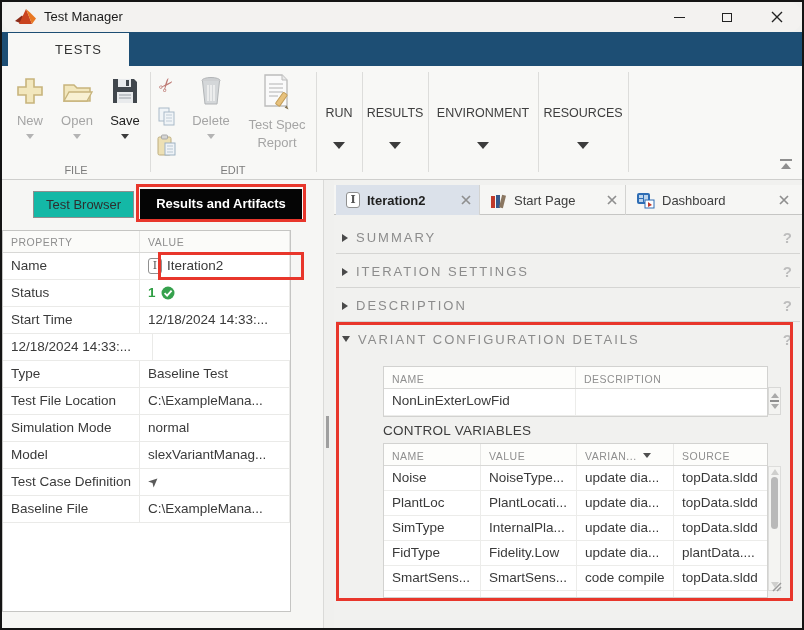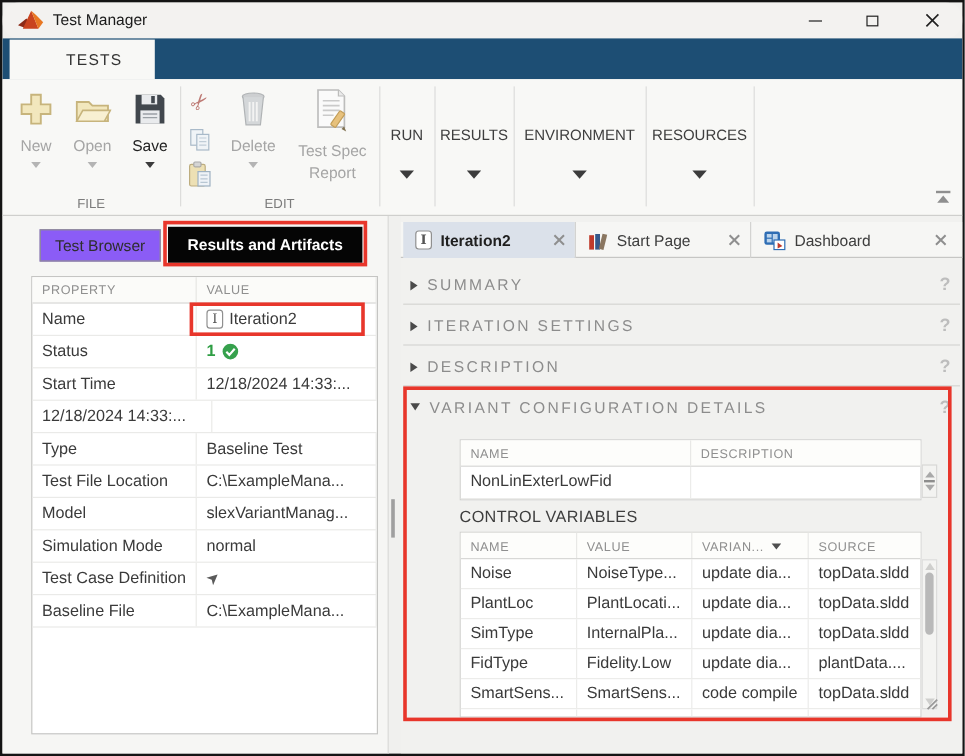--- a/index.html
+++ b/index.html
@@ -40,26 +40,26 @@
   #collapse-ribbon .bar { width:12px; height:0; border-top:2px solid #8f8f8f; margin:0 auto; }
   #collapse-ribbon .up { width:0; height:0; border-left:5px solid transparent; border-right:5px solid transparent;
         border-bottom:6px solid #8f8f8f; margin:2px auto 0 auto; }
   #cut-glyph { font-size:18px; color:#b05c55; opacity:.8; transform:rotate(-50deg); display:inline-block; }
 
   
   #left-panel { left:0; top:178px; width:322px; height:448px; background:#f6f6f4;
                 border-right:1px solid #dadad8; }
   #splitter { left:324px; top:414px; width:3px; height:32px; background:#9f9f9f; }
 
-  #tb-tab { left:31px; top:11px; width:101px; height:27px; background:#8b5cf6; border:1px solid #8f8f8f;
+  #tb-tab { left:31px; top:11px; width:101px; height:27px; background:#14b8a6; border:1px solid #8f8f8f;
             text-align:center; line-height:25px; font-size:13px; color:#2e2e2e; }
   #ra-tab { left:138px; top:9px; width:162px; height:30px; background:#050505; color:#fff;
             font-weight:bold; text-align:center; line-height:30px; font-size:13px; }
 
-  #prop-grid { left:24px; top:50px; width:289px; height:382px; background:#fff; border:1px solid #c5c5c3; }
+  #prop-grid { left:0; top:50px; width:289px; height:382px; background:#fff; border:1px solid #c5c5c3; }
   .pg-head { display:flex; height:22px; background:#fbfbf9; border-bottom:1px solid #d8d8d6;
              font-size:10.5px; color:#8f8f8f; letter-spacing:.5px; }
   .pg-head .h1 { width:137px; padding:5px 0 0 8px; border-right:1px solid #e6e6e4; }
   .pg-head .h2 { width:150px; padding:5px 0 0 8px; border-right:1px solid #e6e6e4; }
   .pg-row { display:flex; height:27px; border-bottom:1px solid #eaeae8; font-size:13.5px; color:#3a3a3a; }
   .pg-prop { width:137px; padding:5px 0 0 8px; border-right:1px solid #eaeae8; white-space:nowrap; overflow:hidden; }
   .pg-val  { width:150px; padding:5px 0 0 8px; border-right:1px solid #eaeae8;
              white-space:nowrap; overflow:hidden; display:flex; align-items:flex-start; gap:5px; }
   .iter-icon { display:inline-block; width:14px; height:16px; border:1.5px solid #909090; border-radius:3px;
                background:#fff; font-family:"DejaVu Serif", serif; font-size:11px; color:#555;
@@ -293,29 +293,29 @@
             <span>Baseline Test</span>
           </div>
       </div>
       <div class="pg-row">
         <div class="pg-prop">Test File Location</div>
         <div class="pg-val">
             <span>C:\ExampleMana...</span>
           </div>
       </div>
       <div class="pg-row">
+        <div class="pg-prop">Simulation Mode</div>
+        <div class="pg-val">
+            <span>normal</span>
+          </div>
+      </div>
+      <div class="pg-row">
         <div class="pg-prop">Model</div>
         <div class="pg-val">
             <span>slexVariantManag...</span>
-          </div>
-      </div>
-      <div class="pg-row">
-        <div class="pg-prop">Simulation Mode</div>
-        <div class="pg-val">
-            <span>normal</span>
           </div>
       </div>
       <div class="pg-row">
         <div class="pg-prop">Test Case Definition</div>
         <div class="pg-val">
           <span id="goto-glyph">➤</span>
         </div>
       </div>
       <div class="pg-row">
         <div class="pg-prop">Baseline File</div>

